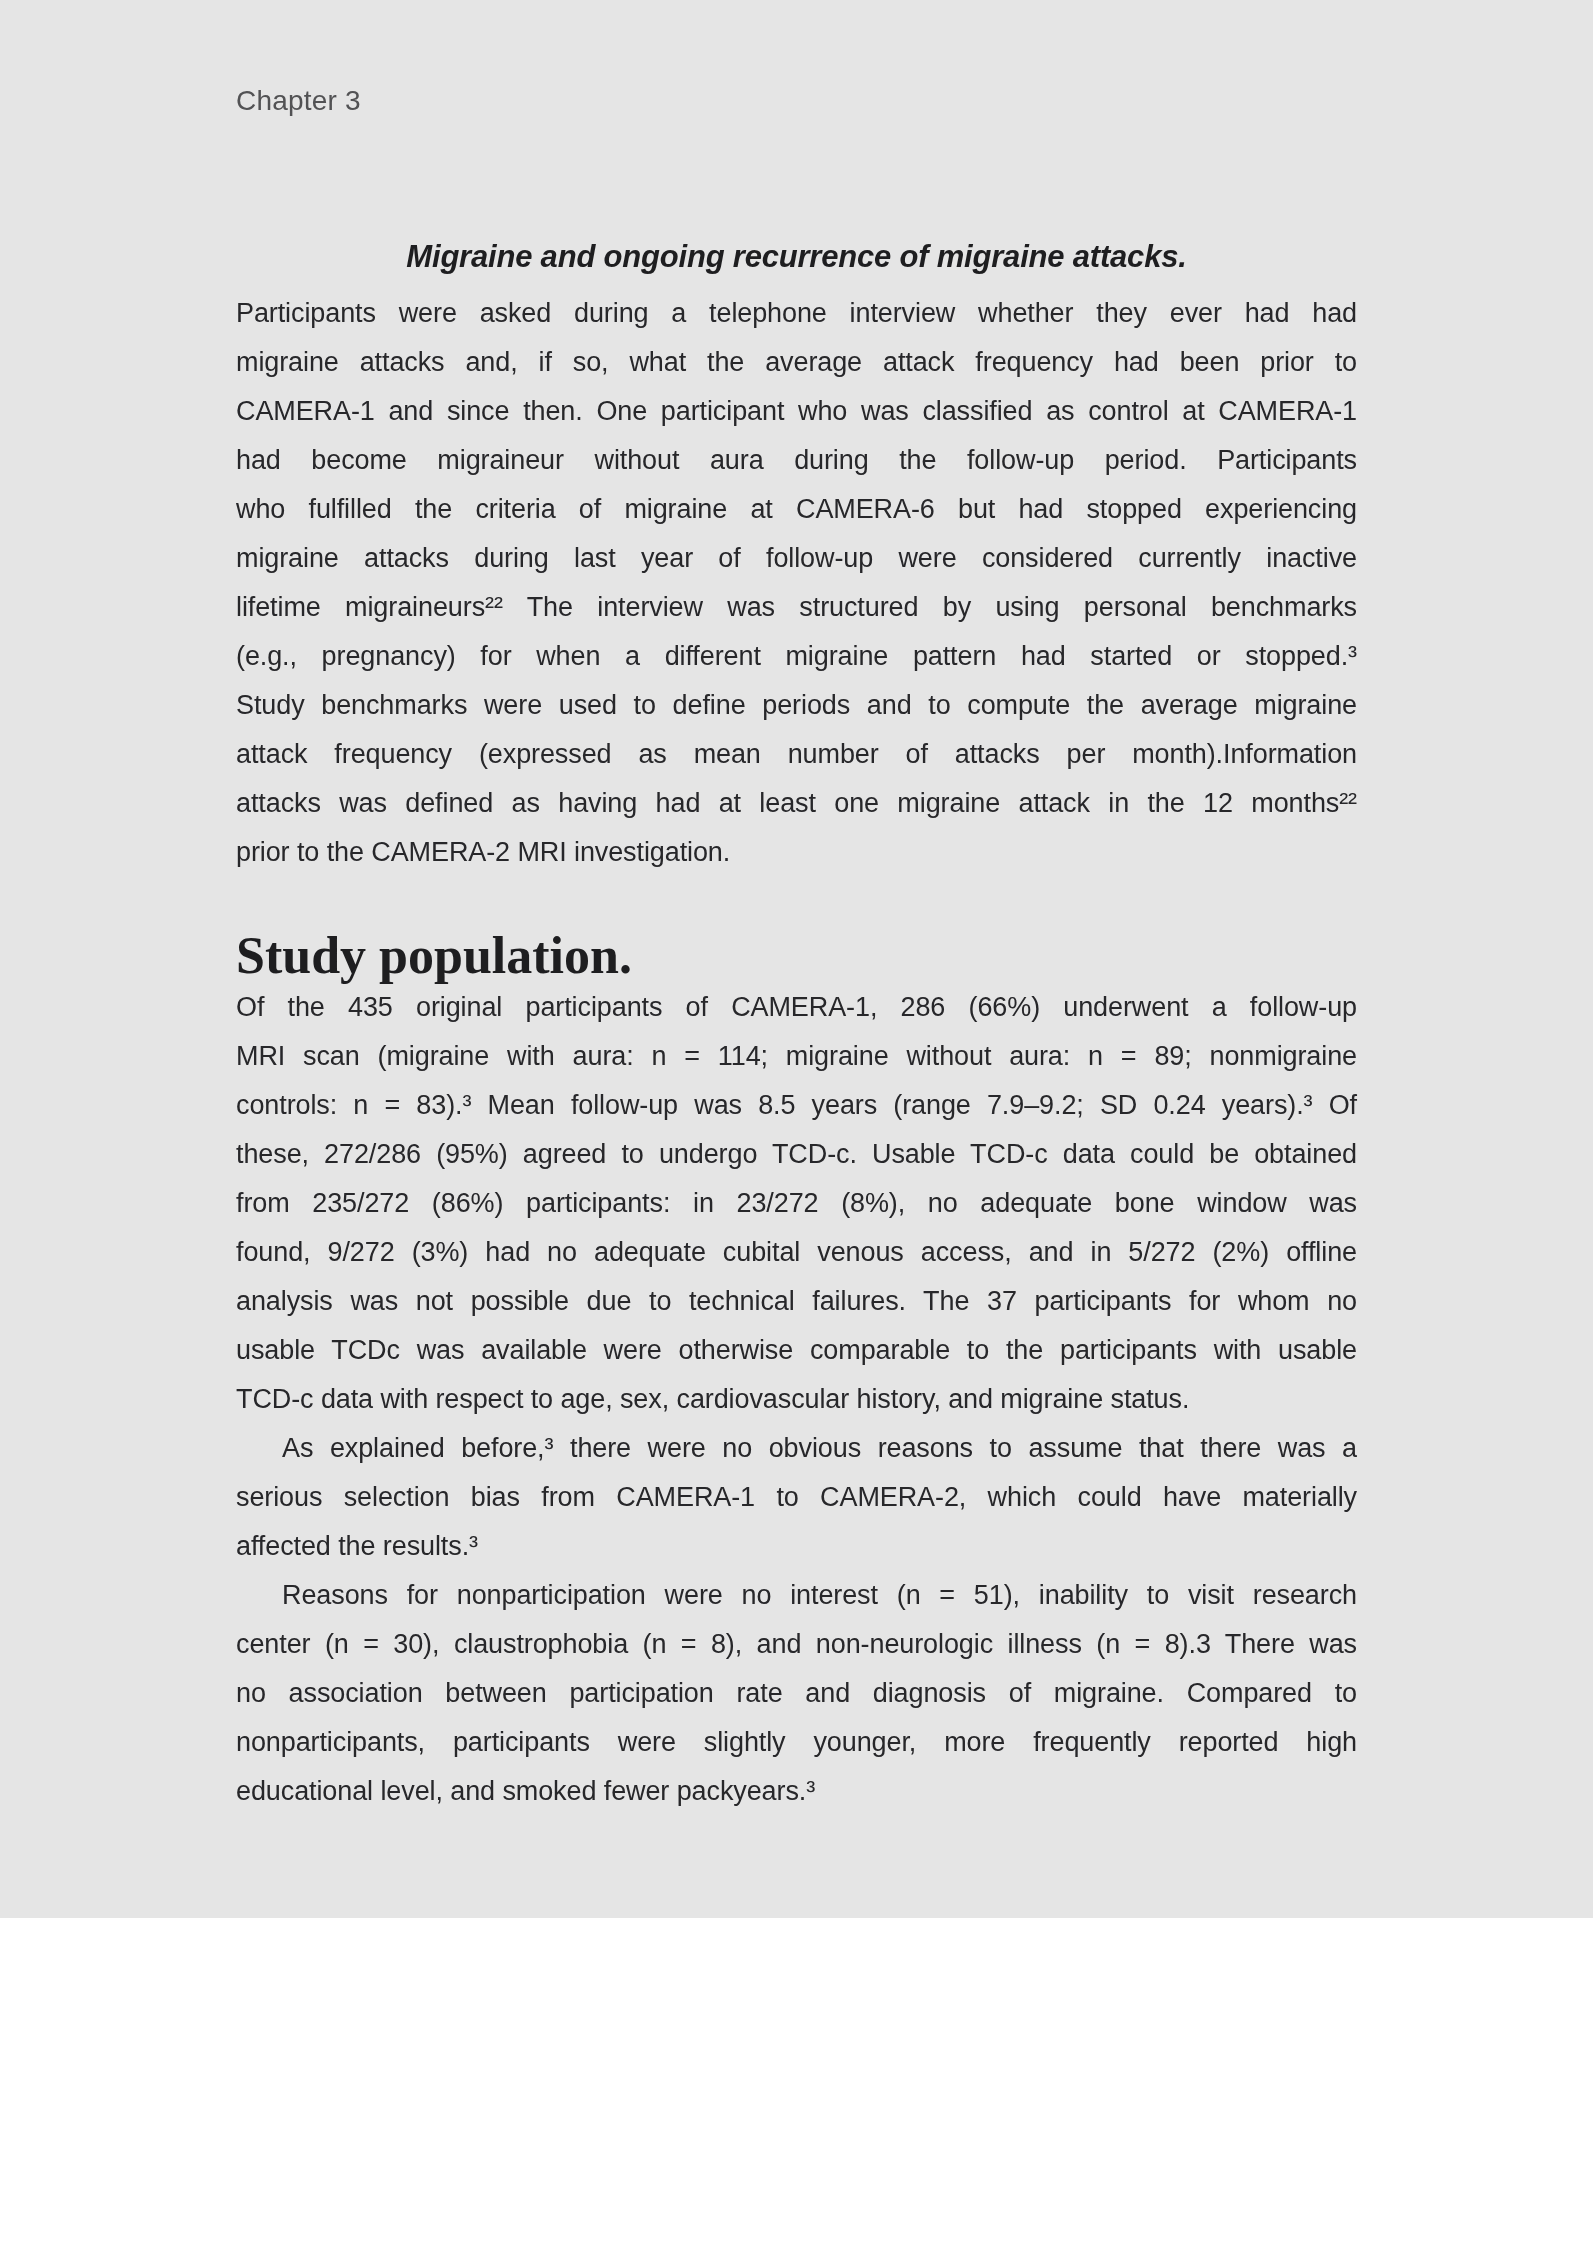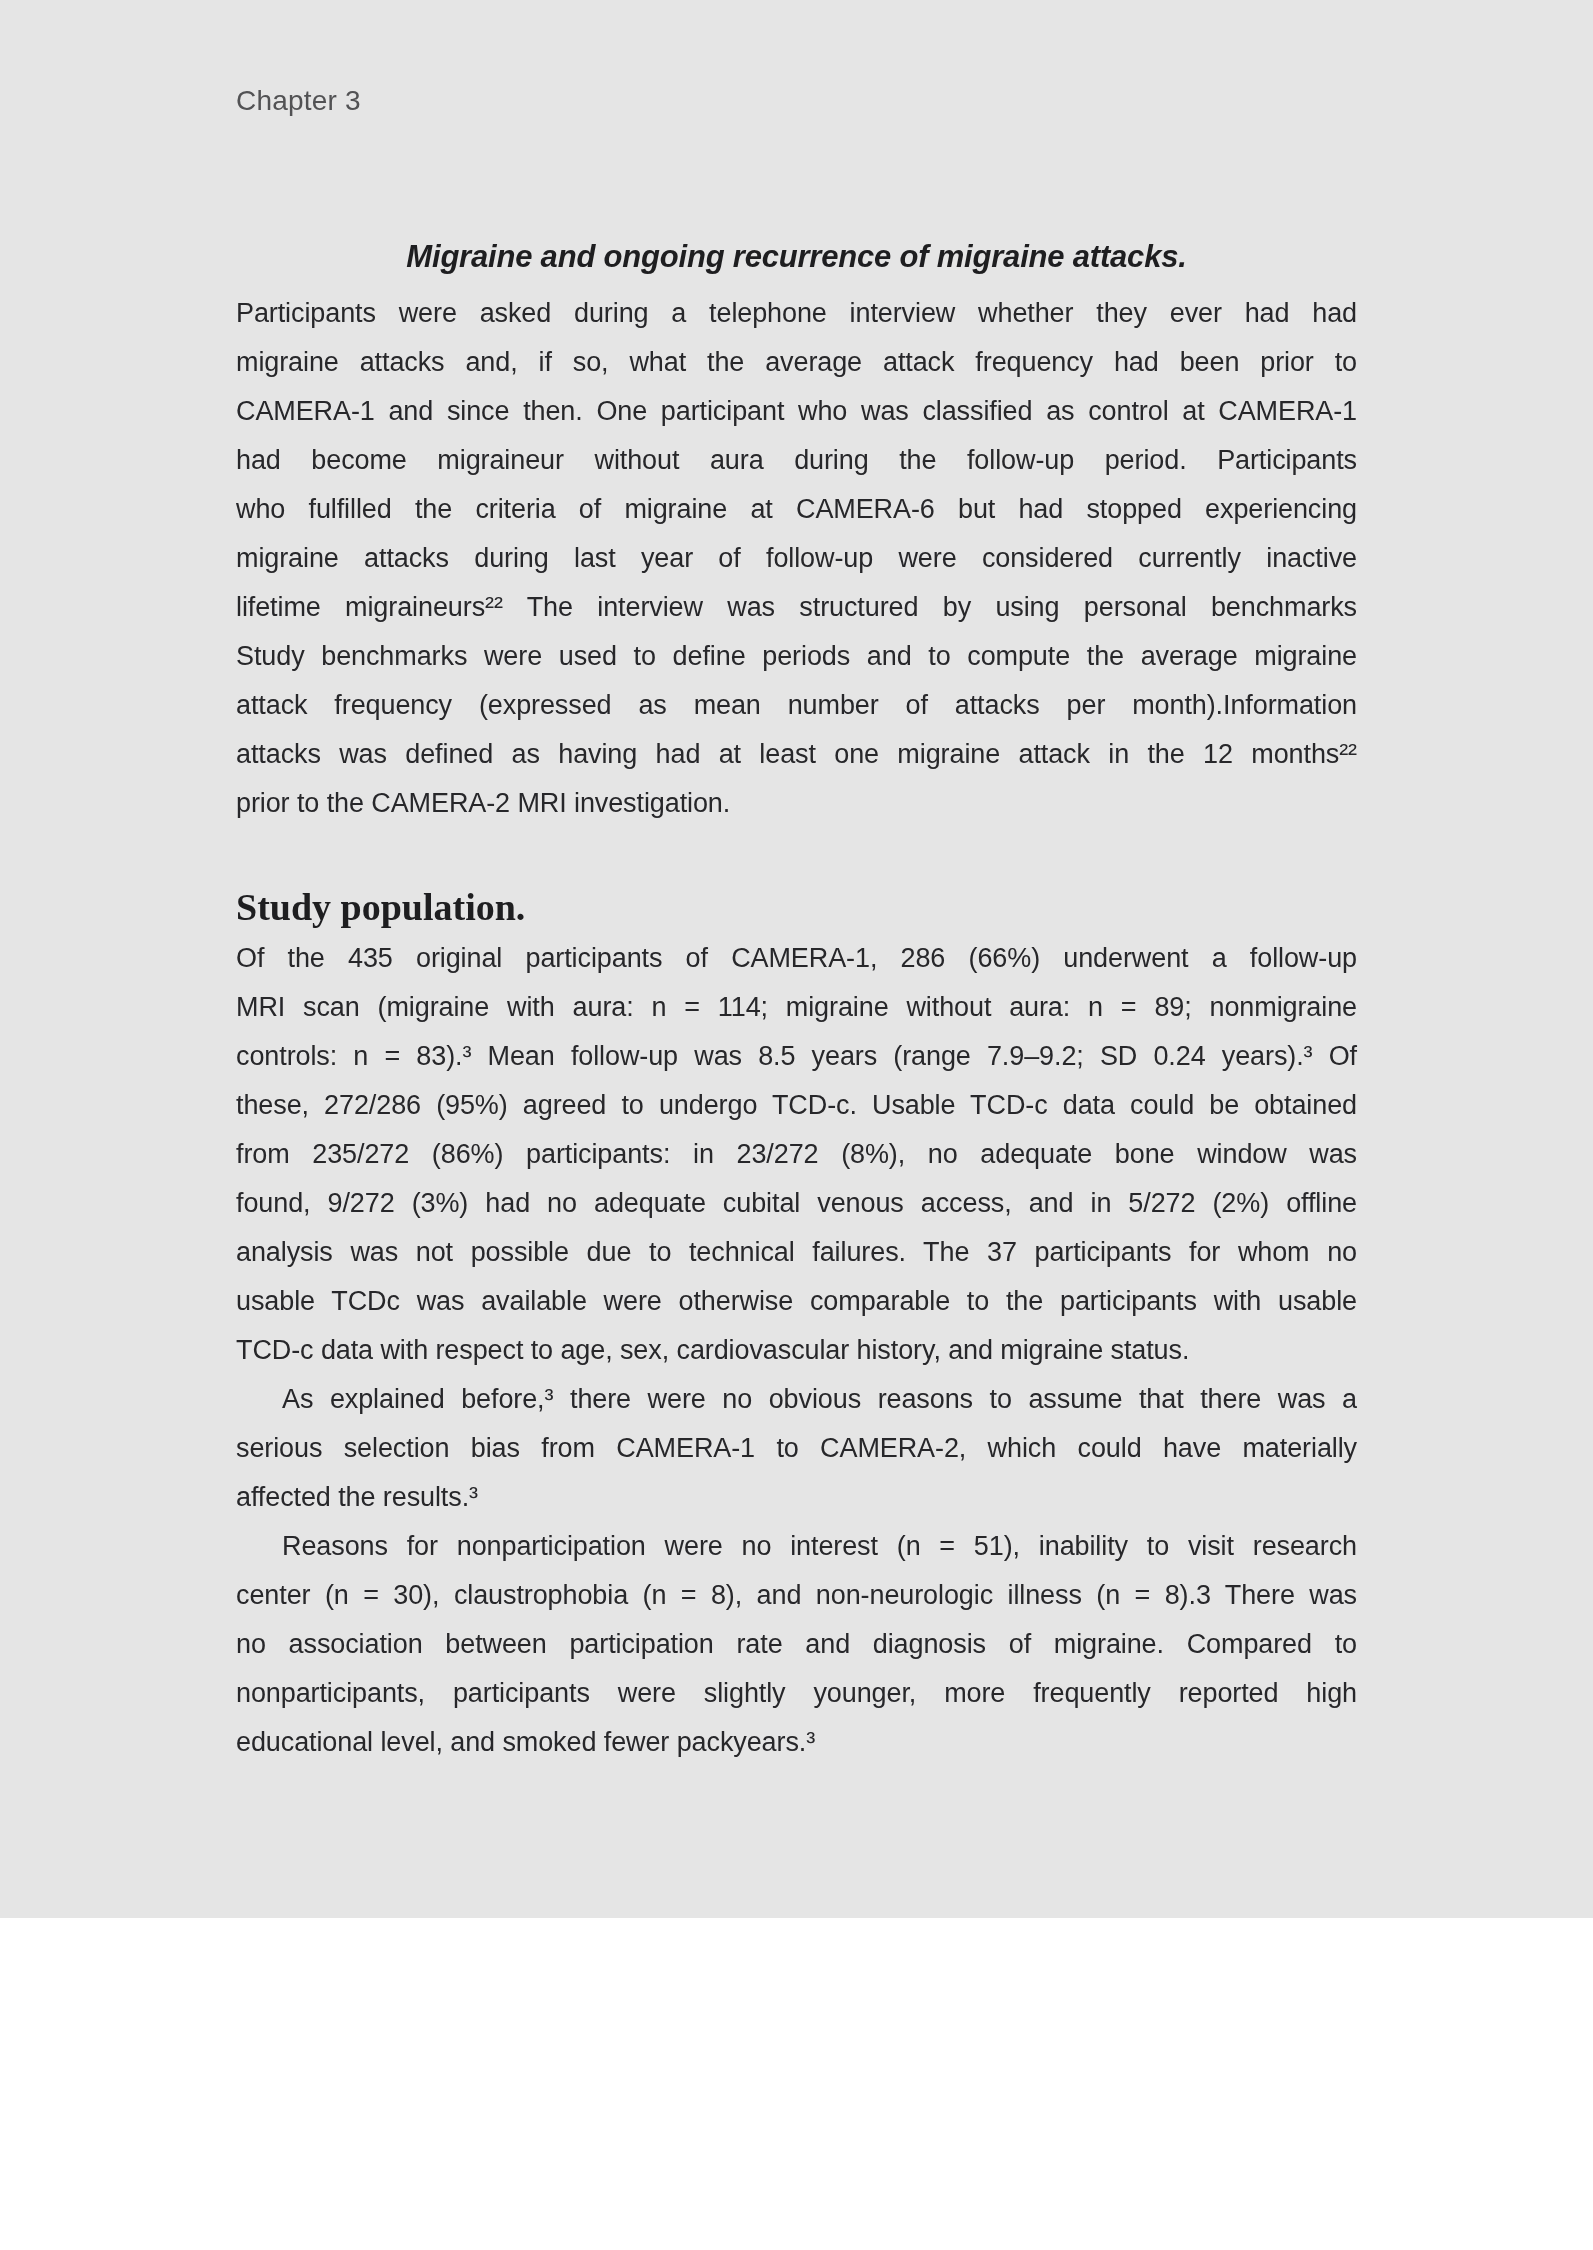--- a/index.html
+++ b/index.html
@@ -37,21 +37,21 @@
     line-height: 49px;
     font-weight: bold;
     font-style: italic;
     color: #1e1e20;
     letter-spacing: -0.2px;
     text-align: center;
   }
   .section-heading {
     margin: 52px 0 0 0;
     font-family: "Liberation Serif", "DejaVu Serif", serif;
-    font-size: 38px;
+    font-size: 52px;
     line-height: 54px;
     font-weight: bold;
     color: #1e1e20;
   }
   .para {
     margin: 0;
     font-size: 27px;
     letter-spacing: -0.1px;
     color: #27272a;
   }
@@ -90,20 +90,21 @@
     <h2 class="subsection-heading">Migraine and ongoing recurrence of migraine attacks.</h2>
 
     <div class="para">
         <div class="line">Participants were asked during a telephone interview whether they ever had had</div>
         <div class="line">migraine attacks and, if so, what the average attack frequency had been prior to</div>
         <div class="line">CAMERA-1 and since then. One participant who was classified as control at CAMERA-1</div>
         <div class="line">had become migraineur without aura during the follow-up period. Participants</div>
         <div class="line">who fulfilled the criteria of migraine at CAMERA-6 but had stopped experiencing</div>
         <div class="line">migraine attacks during last year of follow-up were considered currently inactive</div>
         <div class="line">lifetime migraineurs²² The interview was structured by using personal benchmarks</div>
+        <div class="line">(e.g., pregnancy) for when a different migraine pattern had started or stopped.³</div>
         <div class="line">Study benchmarks were used to define periods and to compute the average migraine</div>
         <div class="line">attack frequency (expressed as mean number of attacks per month).Information</div>
         <div class="line">attacks was defined as having had at least one migraine attack in the 12 months²²</div>
         <div class="line last">prior to the CAMERA-2 MRI investigation.</div>
       </div>
 
     <h1 class="section-heading">Study population.</h1>
 
     <div class="para">
         <div class="line">Of the 435 original participants of CAMERA-1, 286 (66%) underwent a follow-up</div>

